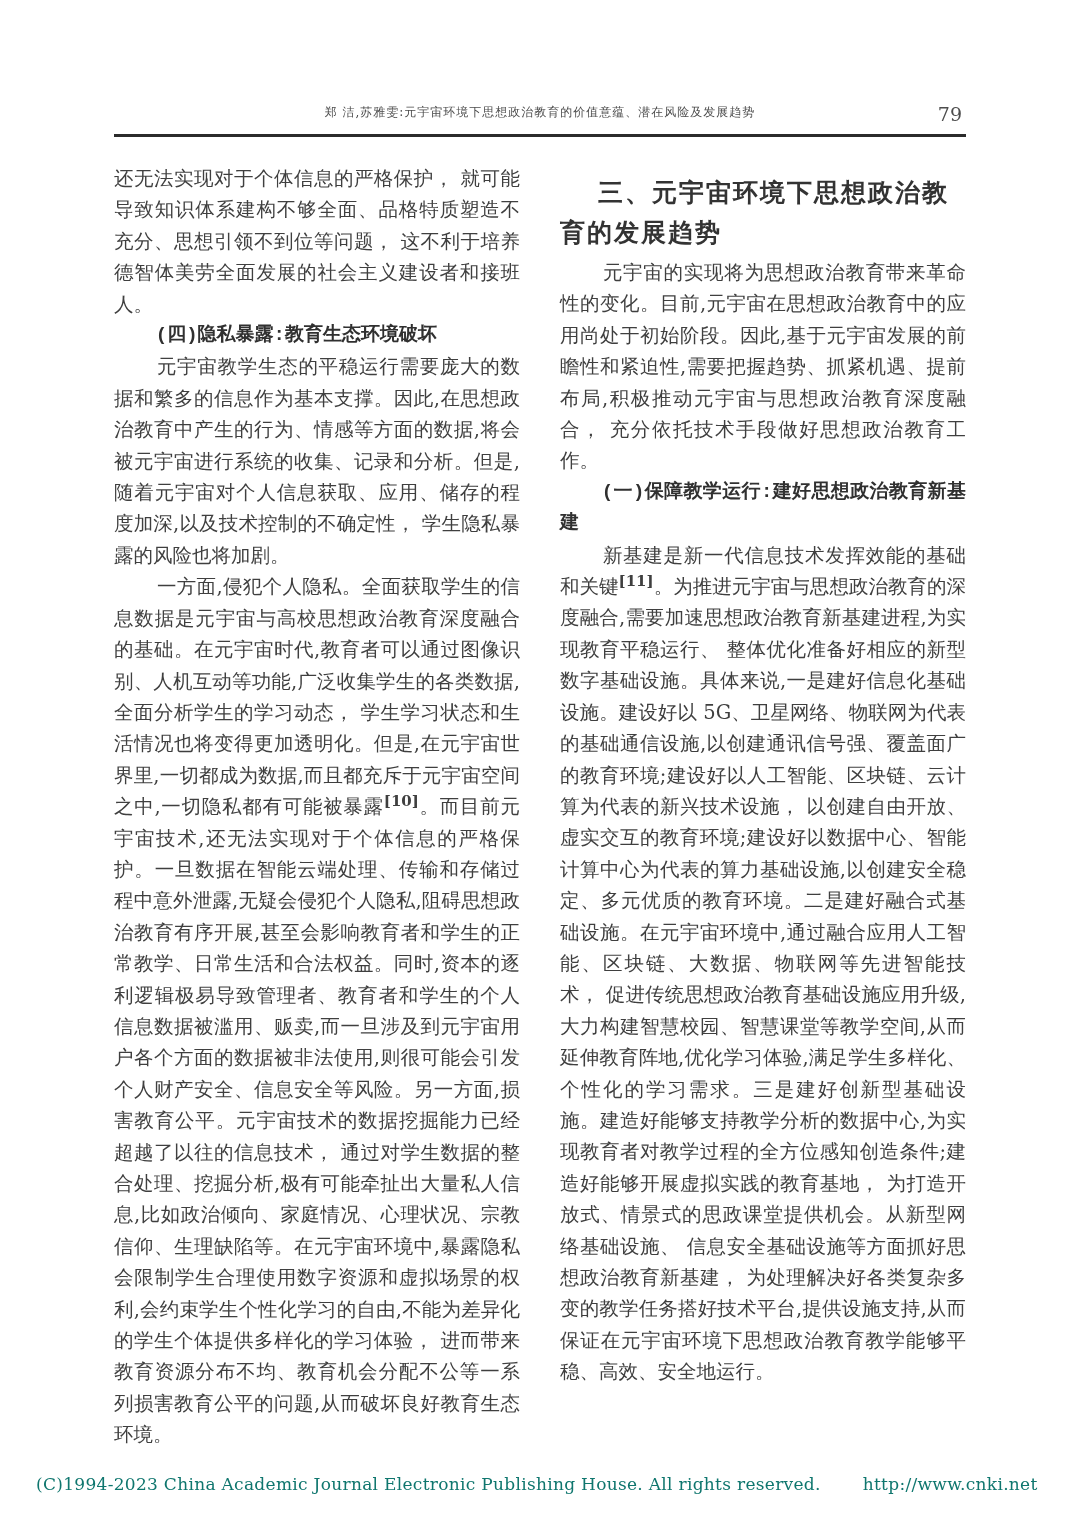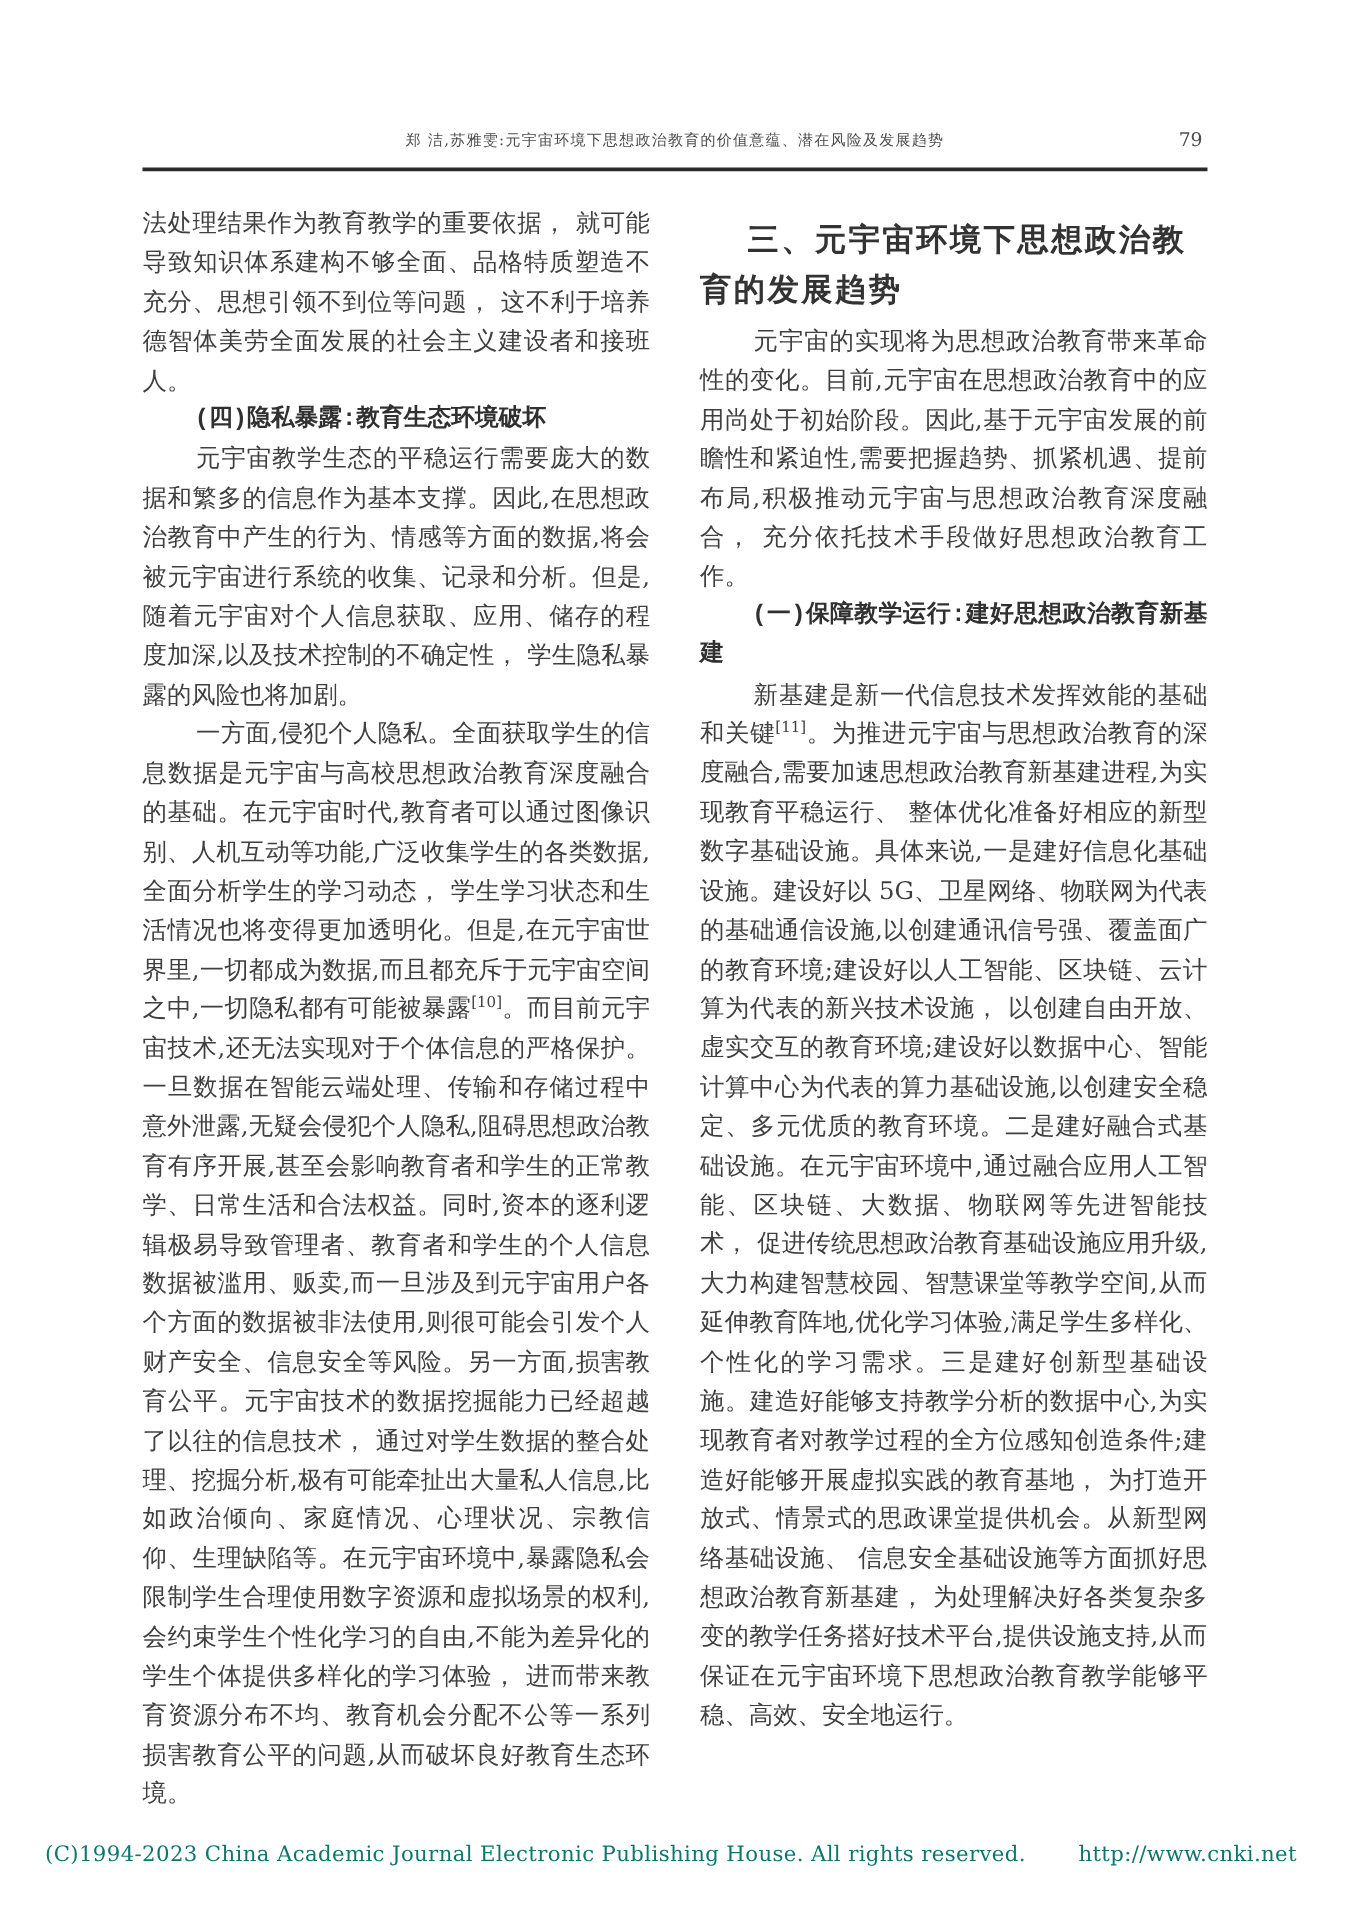--- a/index.html
+++ b/index.html
@@ -13,21 +13,21 @@
   }
   
   .running-header{
     position:absolute;top:104px;left:114px;width:852px;
     text-align:center;
     font-size:12px;color:#4c4c4c;letter-spacing:1px;
     white-space:nowrap;
   }
   .page-number{
     position:absolute;top:103px;right:118px;
-    font-size:15px;color:#4c4c4c;
+    font-size:19px;color:#4c4c4c;
   }
   .header-rule{
     position:absolute;top:134px;left:114px;width:852px;height:3px;
     background:#2b2b2b;
   }
   
   .columns{
     position:absolute;top:163px;left:114px;width:852px;
     display:flex;gap:40px;
   }
@@ -46,22 +46,23 @@
     font-size:19px;
   }
   .section-heading{
     margin:10px 0 4px;
     font-size:25px;line-height:40px;
     font-weight:bold;color:#333333;
     text-indent:38px;letter-spacing:2px;
     text-align:left;word-break:break-all;font-family:Liberation Serif, serif;
   }
   sup.ref{
-    font-size:12px;line-height:0;vertical-align:super;
+    font-size:15px;line-height:0;vertical-align:super;
     letter-spacing:0;
+    font-weight:bold;
   }
   
   .footer{
     position:absolute;top:1474px;left:36px;right:36px;
     font-size:17px;color:#0f766e;letter-spacing:0.3px;
     white-space:nowrap;
   }
   .footer-url{margin-left:42px;}
 </style>
 </head>
@@ -71,21 +72,21 @@
 
   <div class="running-header">
     <span>郑 洁,苏雅雯:元宇宙环境下思想政治教育的价值意蕴、潜在风险及发展趋势</span>
   </div>
   <div class="page-number">79</div>
   <div class="header-rule"></div>
 
   <div class="columns">
 
     <div class="col">
-      <p class="cont">法处理结果作为教育教学的重要依据， 就可能导致知识体系建构不够全面、品格特质塑造不充分、思想引领不到位等问题， 这不利于培养德智体美劳全面发展的社会主义建设者和接班人。</p>
+      <p class="cont">还无法实现对于个体信息的严格保护， 就可能导致知识体系建构不够全面、品格特质塑造不充分、思想引领不到位等问题， 这不利于培养德智体美劳全面发展的社会主义建设者和接班人。</p>
       <p class="subheading">(四)隐私暴露:教育生态环境破坏</p>
       <p>元宇宙教学生态的平稳运行需要庞大的数据和繁多的信息作为基本支撑。因此,在思想政治教育中产生的行为、情感等方面的数据,将会被元宇宙进行系统的收集、记录和分析。但是,随着元宇宙对个人信息获取、应用、储存的程度加深,以及技术控制的不确定性， 学生隐私暴露的风险也将加剧。</p>
       <p><span>一方面,侵犯个人隐私。全面获取学生的信息数据是元宇宙与高校思想政治教育深度融合的基础。在元宇宙时代,教育者可以通过图像识别、人机互动等功能,广泛收集学生的各类数据,全面分析学生的学习动态， 学生学习状态和生活情况也将变得更加透明化。但是,在元宇宙世界里,一切都成为数据,而且都充斥于元宇宙空间之中,一切隐私都有可能被暴露</span><sup class="ref">[10]</sup><span>。而目前元宇宙技术,还无法实现对于个体信息的严格保护。一旦数据在智能云端处理、传输和存储过程中意外泄露,无疑会侵犯个人隐私,阻碍思想政治教育有序开展,甚至会影响教育者和学生的正常教学、日常生活和合法权益。同时,资本的逐利逻辑极易导致管理者、教育者和学生的个人信息数据被滥用、贩卖,而一旦涉及到元宇宙用户各个方面的数据被非法使用,则很可能会引发个人财产安全、信息安全等风险。另一方面,损害教育公平。元宇宙技术的数据挖掘能力已经超越了以往的信息技术， 通过对学生数据的整合处理、挖掘分析,极有可能牵扯出大量私人信息,比如政治倾向、家庭情况、心理状况、宗教信仰、生理缺陷等。在元宇宙环境中,暴露隐私会限制学生合理使用数字资源和虚拟场景的权利,会约束学生个性化学习的自由,不能为差异化的学生个体提供多样化的学习体验， 进而带来教育资源分布不均、教育机会分配不公等一系列损害教育公平的问题,从而破坏良好教育生态环境。</span></p>
     </div>
 
     <div class="col">
       <h2 class="section-heading">三、元宇宙环境下思想政治教育的发展趋势</h2>
       <p>元宇宙的实现将为思想政治教育带来革命性的变化。目前,元宇宙在思想政治教育中的应用尚处于初始阶段。因此,基于元宇宙发展的前瞻性和紧迫性,需要把握趋势、抓紧机遇、提前布局,积极推动元宇宙与思想政治教育深度融合， 充分依托技术手段做好思想政治教育工作。</p>
       <p class="subheading">(一)保障教学运行:建好思想政治教育新基建</p>
       <p><span>新基建是新一代信息技术发挥效能的基础和关键</span><sup class="ref">[11]</sup><span>。为推进元宇宙与思想政治教育的深度融合,需要加速思想政治教育新基建进程,为实现教育平稳运行、 整体优化准备好相应的新型数字基础设施。具体来说,一是建好信息化基础设施。建设好以 5G、卫星网络、物联网为代表的基础通信设施,以创建通讯信号强、覆盖面广的教育环境;建设好以人工智能、区块链、云计算为代表的新兴技术设施， 以创建自由开放、 虚实交互的教育环境;建设好以数据中心、智能计算中心为代表的算力基础设施,以创建安全稳定、多元优质的教育环境。二是建好融合式基础设施。在元宇宙环境中,通过融合应用人工智能、区块链、大数据、物联网等先进智能技术， 促进传统思想政治教育基础设施应用升级,大力构建智慧校园、智慧课堂等教学空间,从而延伸教育阵地,优化学习体验,满足学生多样化、个性化的学习需求。三是建好创新型基础设施。建造好能够支持教学分析的数据中心,为实现教育者对教学过程的全方位感知创造条件;建造好能够开展虚拟实践的教育基地， 为打造开放式、情景式的思政课堂提供机会。从新型网络基础设施、 信息安全基础设施等方面抓好思想政治教育新基建， 为处理解决好各类复杂多变的教学任务搭好技术平台,提供设施支持,从而保证在元宇宙环境下思想政治教育教学能够平稳、高效、安全地运行。</span></p>

